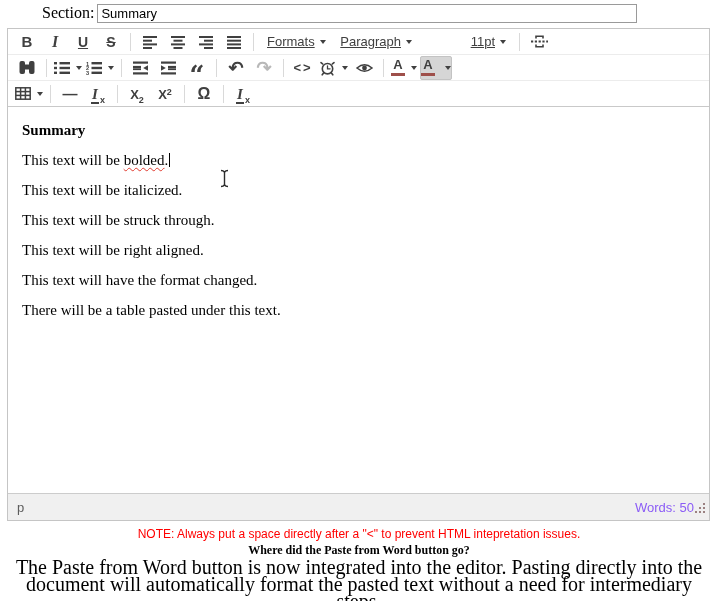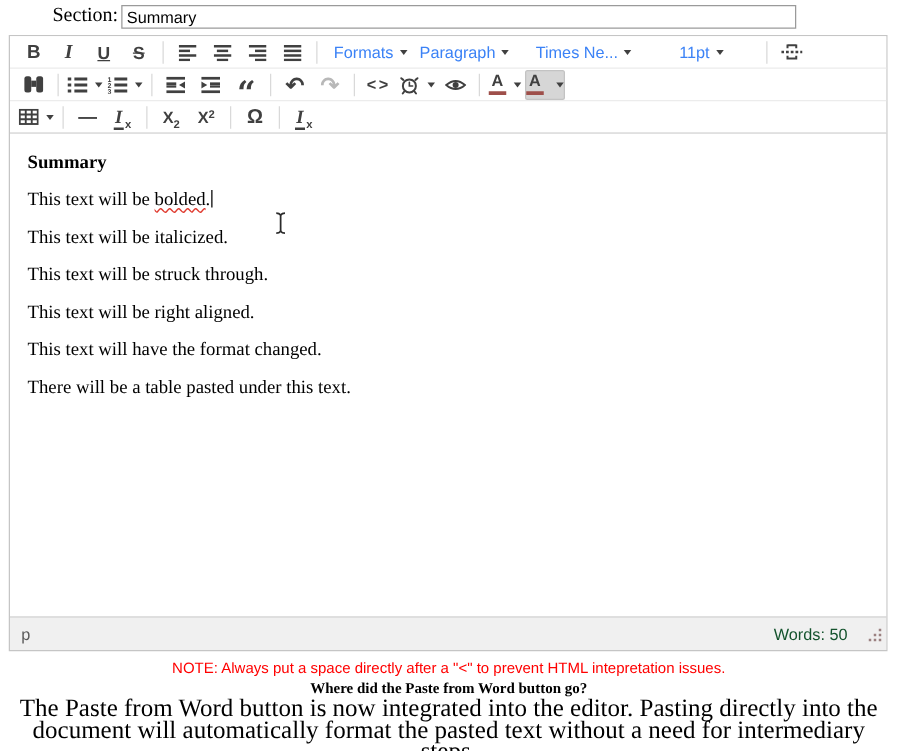--- a/index.html
+++ b/index.html
@@ -45,39 +45,39 @@
     border-bottom: 2px solid #404040; padding: 0 1px; }
   .rf-x { font-size: 9px; font-weight: 700; margin-left: 1px; position: relative; top: 4px; }
   .ss-base { font-size: 13px; font-weight: 700; }
   .ss-sub { font-size: 9px; font-weight: 700; position: relative; top: 4px; }
   .ss-sup { font-size: 9px; font-weight: 700; position: relative; top: -4px; }
   .color-btn { display: inline-flex; flex-direction: column; align-items: center; justify-content: center; }
   .color-btn .letter { font-size: 13px; font-weight: 700; line-height: 12px; }
   .color-btn .bar { width: 14px; height: 3px; margin-top: 2px; background: #9e4f4a; }
 
   .dd-btn { height: 24px; display: inline-flex; align-items: center; padding: 0 7px; margin: 0 1px;
-    color: #3b82f6; font-size: 13px; cursor: pointer; flex: none; }
+    color: #404040; font-size: 13px; cursor: pointer; flex: none; text-decoration: underline; }
   .dd-btn .lbl { white-space: nowrap; }
-  .dd-spread { justify-content: center; }
+  .dd-spread { justify-content: flex-end; }
 
   
   .content { position: relative; flex: 1; background: #fff; padding: 8px 8px 0 7px; overflow: hidden;
     font-family: "Liberation Serif", serif; font-size: 15px; color: #000; cursor: text; }
   .content h4 { font-size: 15px; font-weight: 700; margin: 7px 0 0 7px; }
   .content p { margin: 13px 0 0 7px; line-height: 17px; }
   .squiggle { text-decoration: underline wavy #e03c31; text-decoration-thickness: 1px; text-underline-offset: 2px; }
   .text-caret { display: inline-block; width: 1px; height: 14px; background: #000; vertical-align: -2px; margin-left: 1px; }
   .mouse-ibeam { position: absolute; left: 210px; top: 62px; }
 
   
   .statusbar { height: 27px; background: #f0f0f0; border-top: 1px solid #cccccc; display: flex;
     align-items: center; padding: 0 3px 0 9px; font-size: 13px; color: #5c5c5c; }
   .sb-path { cursor: pointer; }
   .sb-right { margin-left: auto; display: flex; align-items: flex-end; }
-  .sb-words { color: #14532d; margin-right: 16px; text-align: right; }
+  .sb-words { color: #8b5cf6; margin-right: 0; text-align: right; }
   .sb-grip { width: 12px; height: 12px; align-self: flex-end; margin-bottom: 1px; cursor: nwse-resize; }
 
   
   .footer { position: absolute; left: 0; top: 527px; width: 718px; text-align: center; }
   .footer-note { color: #ff0000; font-size: 12px; line-height: 14px; }
   .footer-heading { font-family: "Liberation Serif", serif; font-weight: 700; font-size: 12px; margin-top: 2px; }
   .footer-body { font-family: "Liberation Serif", serif; font-size: 20px; line-height: 17px; width: 700px; margin: 1px auto 0; }
 </style>
 </head>
 <body>
@@ -144,24 +144,20 @@
             </g>
           </svg>
         </span>
       <span class="tb-sep"></span>
       <span class="dd-btn" style="width:62px;">
         <span class="lbl">Formats</span>
           <span class="caret"></span>
       </span>
       <span class="dd-btn dd-spread" style="width:95px;">
         <span class="lbl">Paragraph</span>
-          <span class="caret"></span>
-      </span>
-      <span class="dd-btn dd-spread" style="width:92px;">
-        <span class="lbl">Times Ne...</span>
           <span class="caret"></span>
       </span>
       <span class="dd-btn dd-spread" style="width:92px;">
         <span class="lbl">11pt</span>
           <span class="caret"></span>
       </span>
       <span class="tb-sep"></span>
       <span class="tb-btn">
           <svg width="17" height="15" viewBox="0 0 17 15">
             <g stroke="#404040" stroke-width="1.6" fill="none">

